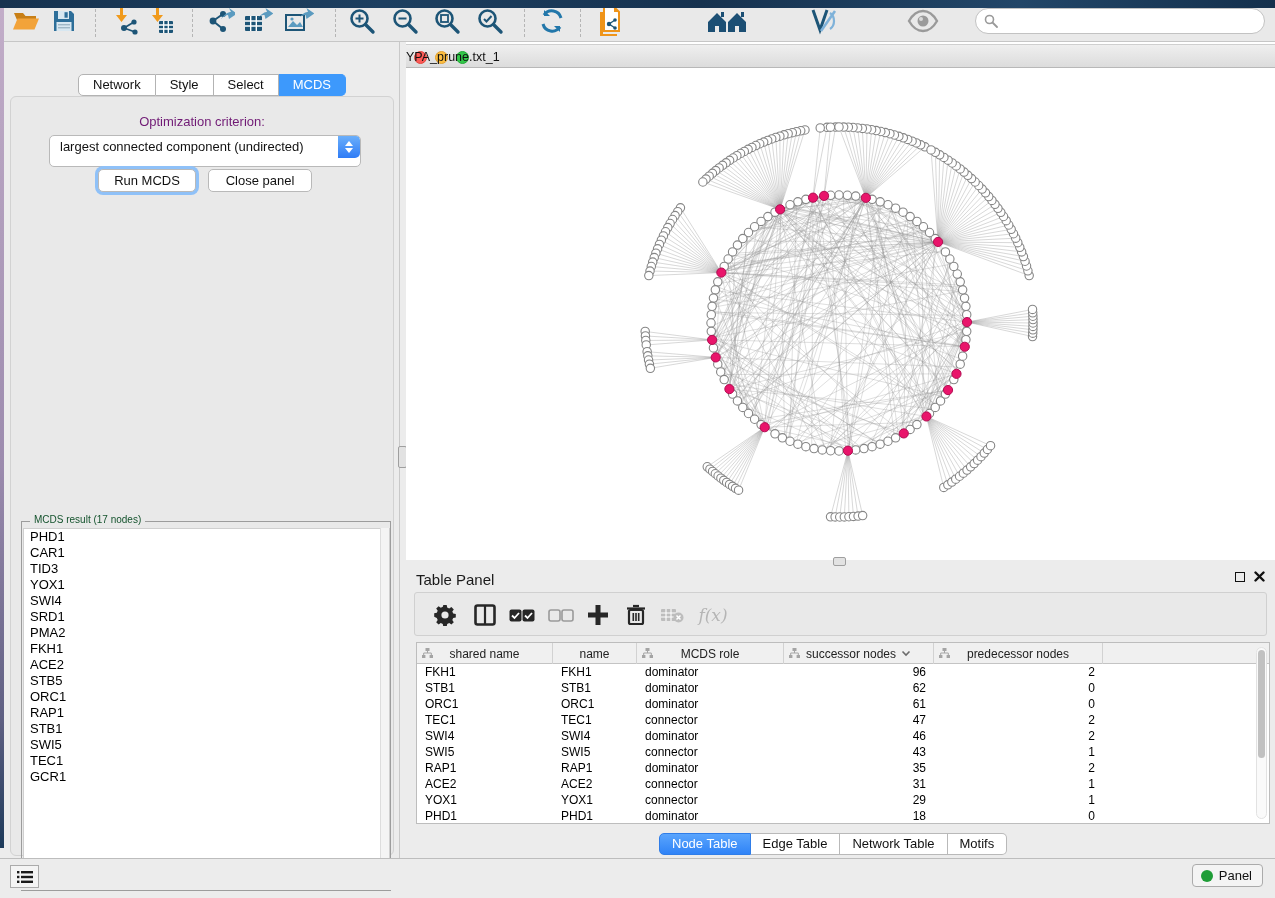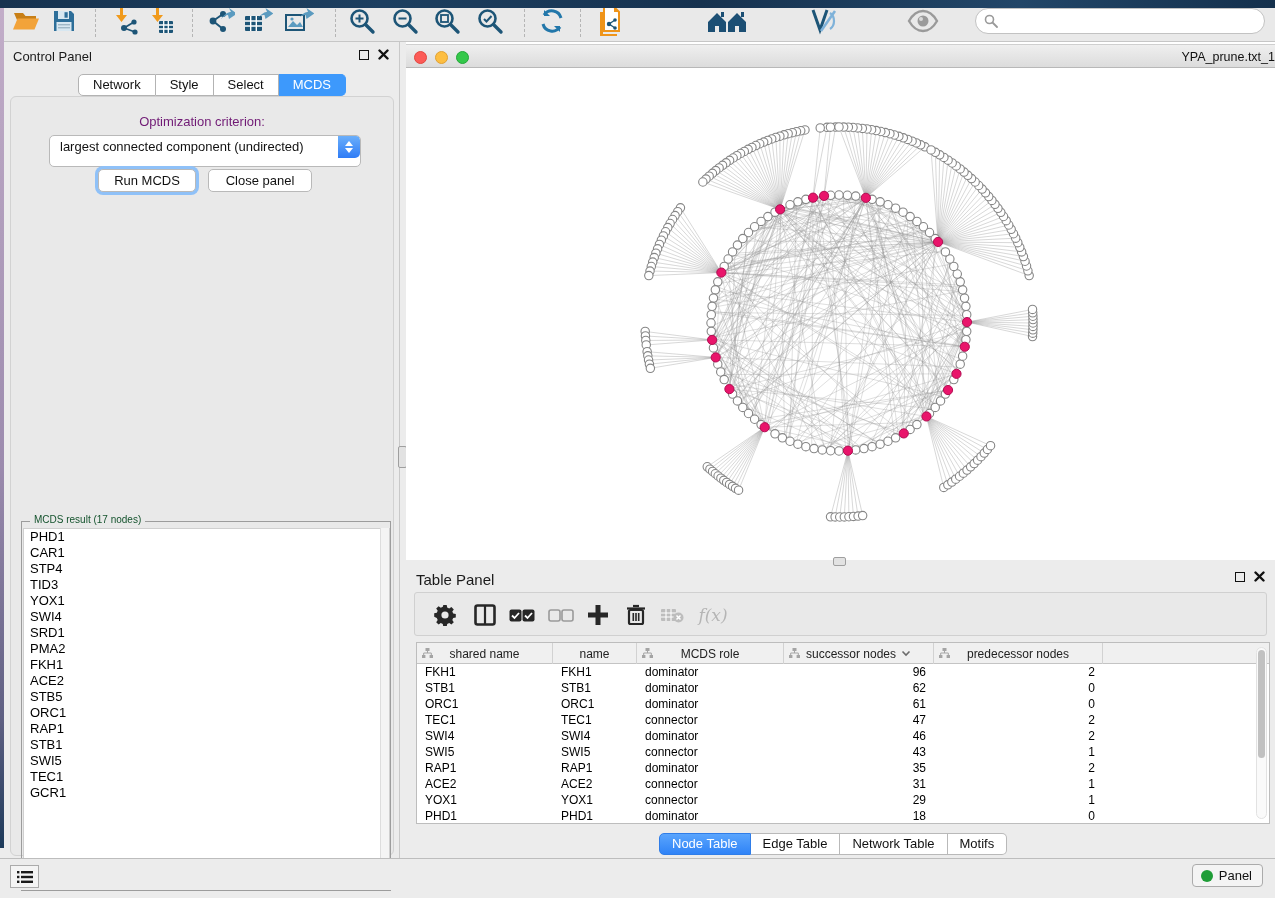--- a/index.html
+++ b/index.html
@@ -54,21 +54,21 @@
 
   
   #v-splitter { left:400px; top:42px; width:6px; height:816px; background:#ececec; }
   #v-handle { position:absolute; left:-2px; top:404px; width:9px; height:22px; background:#e2e2e2; border:1px solid #9f9f9f; border-radius:2px; }
   #h-splitter { left:406px; top:560px; width:869px; height:6px; background:#ececec; }
   #h-handle { position:absolute; left:427px; top:-3px; width:13px; height:9px; background:#e2e2e2; border:1px solid #9f9f9f; border-radius:2px; }
 
   
   #network-frame { left:406px; top:42px; width:869px; height:518px; background:#fff; }
   #net-titlebar { position:absolute; left:0; top:2px; width:100%; height:24px; background:linear-gradient(#efefef,#dcdcdc); border-bottom:1px solid #b8b8b8; border-top:1px solid #cfcfcf; }
-  #net-title { position:absolute; left:0; right:0; top:5px; text-align:right; font-size:12.5px; color:#111; }
+  #net-title { position:absolute; left:0; right:0; top:5px; text-align:left; font-size:12.5px; color:#111; }
   .tl { position:absolute; top:6px; width:13px; height:13px; border-radius:50%; }
   #net-canvas { position:absolute; left:0; top:27px; width:869px; height:491px; background:#fff; }
 
   
   #table-panel { left:406px; top:566px; width:869px; height:292px; background:#ececec; }
   #tp-title { position:absolute; left:10px; top:5px; font-size:15px; color:#1a1a1a; }
   #tp-toolbar { position:absolute; left:8px; top:26px; width:853px; height:44px; background:#e9e9e9; border:1px solid #d0d0d0; border-radius:3px; }
   .tp-icon { position:absolute; top:7px; width:30px; height:30px; display:flex; align-items:center; justify-content:center; }
   #fx-label { font-family:"DejaVu Serif",serif; font-style:italic; font-size:17px; color:#b5b5b5; }
 
@@ -241,29 +241,20 @@
         <path d="M8.5 8.5L13 13" stroke="#9a9a9a" stroke-width="1.8" stroke-linecap="round"></path>
       </svg>
     <input type="text" value="" style="">
   </div>
 </div>
 
 <div id="wallpaper-left" class="abs"></div>
 <div id="wallpaper-bottom" class="abs"></div>
 
 <div id="control-panel" class="abs">
-  <div id="cp-header">
-    <div id="cp-title">Control Panel</div>
-    <div class="win-icons">
-      <div class="float-icon"></div>
-      <svg class="close-x" viewBox="0 0 11 11">
-          <path d="M1.5 1.5l8 8M9.5 1.5l-8 8" stroke="#111" stroke-width="2.4" stroke-linecap="round"></path>
-        </svg>
-    </div>
-  </div>
   <div id="cp-tabbar">
     <div class="seg-tab first">Network</div>
     <div class="seg-tab">Style</div>
     <div class="seg-tab">Select</div>
     <div class="seg-tab last selected">MCDS</div>
   </div>
   <div id="cp-inner">
     <div id="opt-label">Optimization criterion:</div>
     <div id="opt-select">
       <span>largest connected component (undirected)</span>
@@ -272,21 +263,20 @@
         <div class="step-arrow step-down"></div>
       </div>
     </div>
     <div class="cp-btn" id="run-btn">Run MCDS</div>
     <div class="cp-btn" id="close-btn">Close panel</div>
     <div id="mcds-group">
       <div id="mcds-group-title">MCDS result (17 nodes)</div>
       <div id="mcds-list">
           <div class="mcds-item">PHD1</div>
           <div class="mcds-item">CAR1</div>
-          <div class="mcds-item">STP4</div>
           <div class="mcds-item">TID3</div>
           <div class="mcds-item">YOX1</div>
           <div class="mcds-item">SWI4</div>
           <div class="mcds-item">SRD1</div>
           <div class="mcds-item">PMA2</div>
           <div class="mcds-item">FKH1</div>
           <div class="mcds-item">ACE2</div>
           <div class="mcds-item">STB5</div>
           <div class="mcds-item">ORC1</div>
           <div class="mcds-item">RAP1</div>

